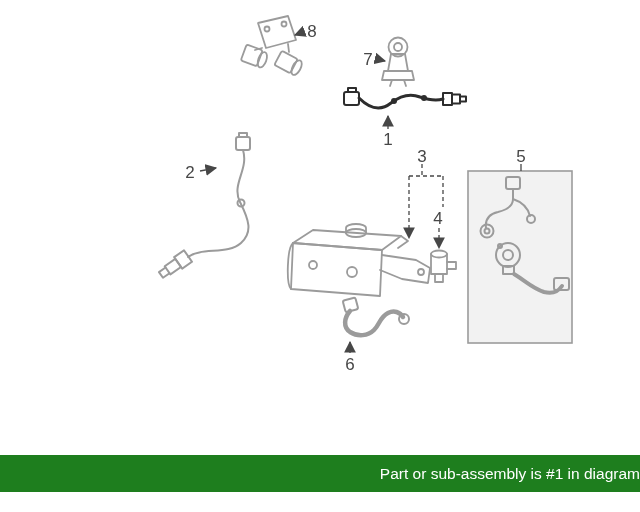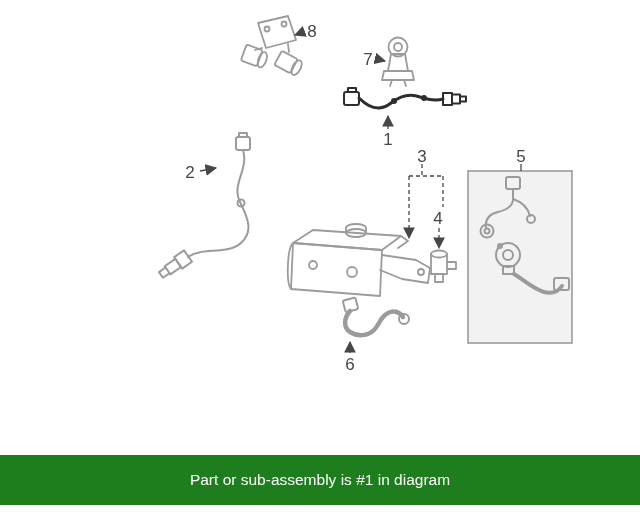--- a/index.html
+++ b/index.html
@@ -14,23 +14,23 @@
   .dark-part{stroke:var(--highlight,#2d2d2d);fill:none;stroke-linecap:round;stroke-linejoin:round;}
   .dark-fill{fill:var(--highlight,#2d2d2d);stroke:none;}
   .callout-line{stroke:var(--callout,#474747);fill:none;stroke-width:1.3;}
   .dashed{stroke-dasharray:4 3;}
   .callout-num{
     position:absolute;color:var(--callout,#474747);
     font-size:17px;line-height:1;transform:translate(-50%,-50%);
     user-select:none;
   }
   #banner{
-    position:absolute;left:0;right:0;top:455px;height:50px;
+    position:absolute;left:0;right:0;top:455px;height:37px;
     background:var(--banner-bg,#1e7e1e);color:var(--banner-text,#ffffff);
-    display:flex;flex-direction:column;justify-content:center;align-items:center;
+    display:flex;flex-direction:column;justify-content:center;align-items:flex-end;
     gap:2px;font-size:15.5px;text-align:center;
   }
 </style>
 </head>
 <body>
 
 <div id="stage">
 
   <svg width="640" height="512" viewBox="0 0 640 512">
     <defs>

